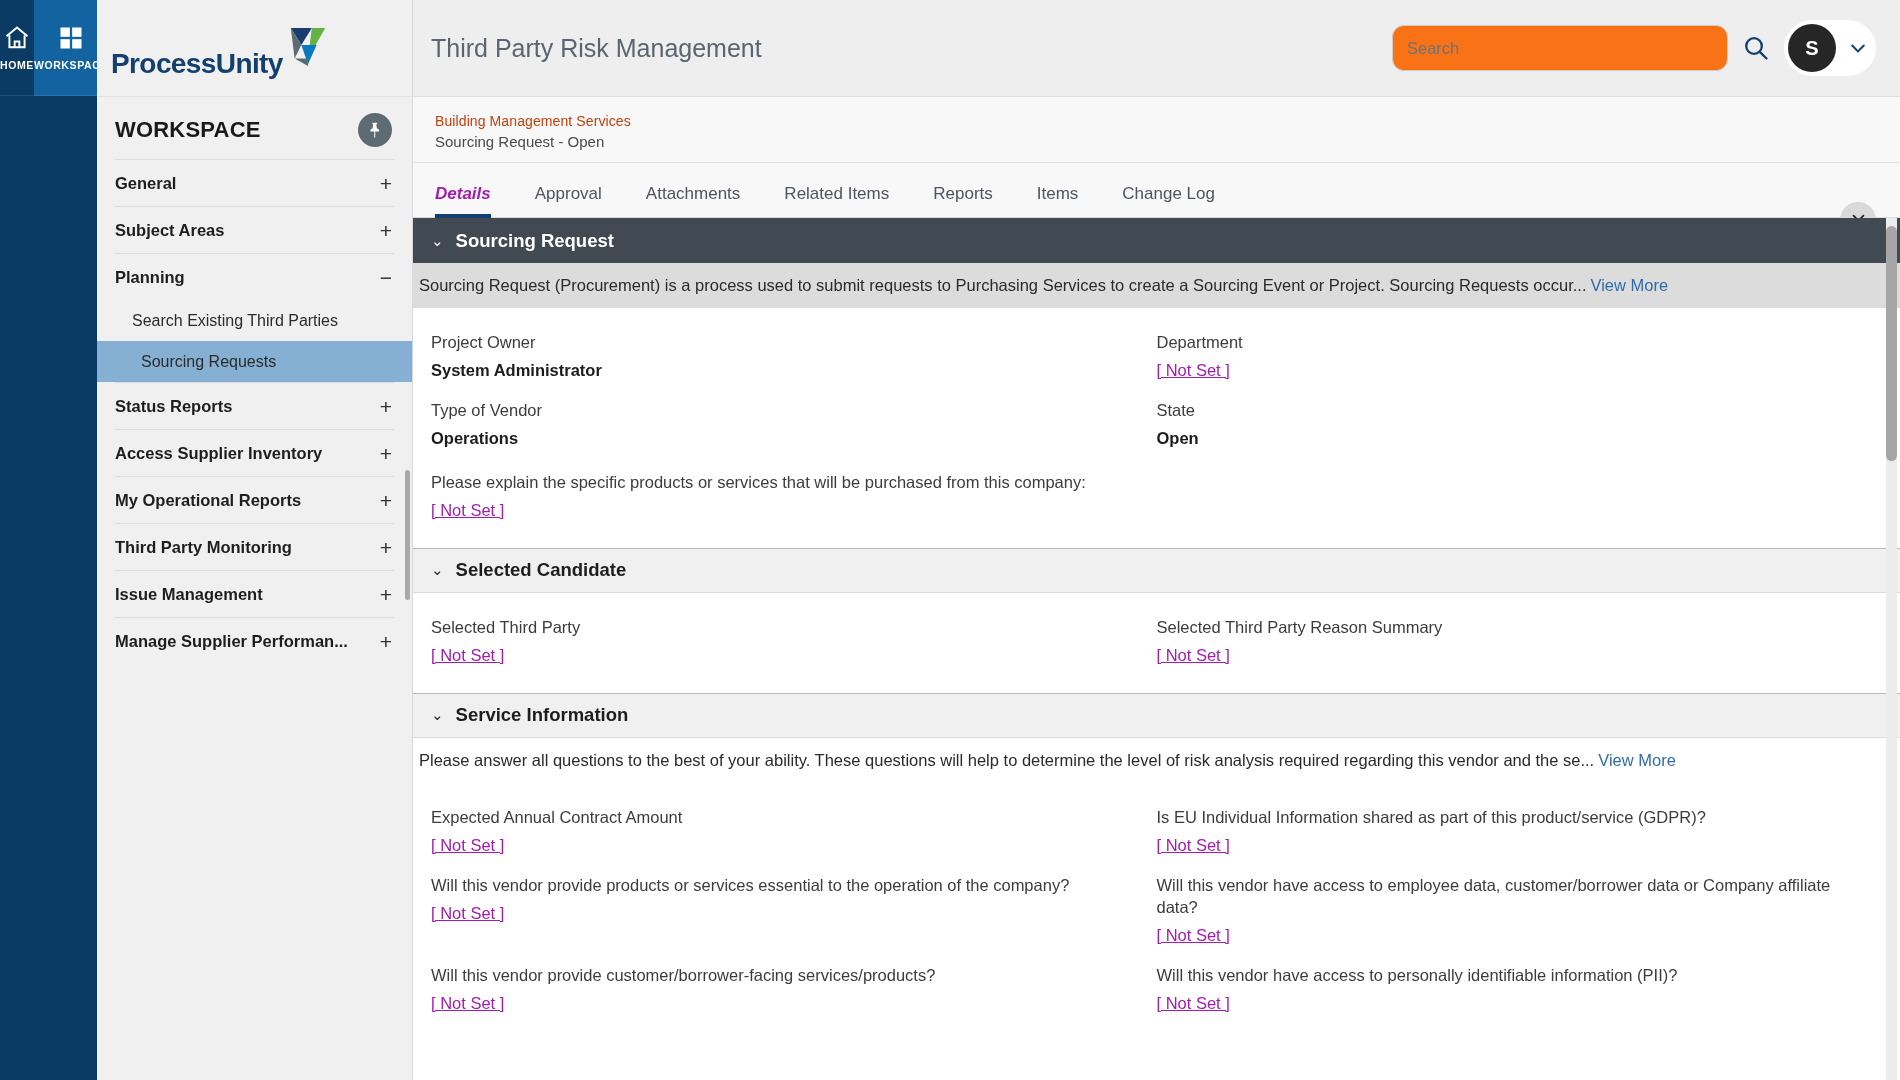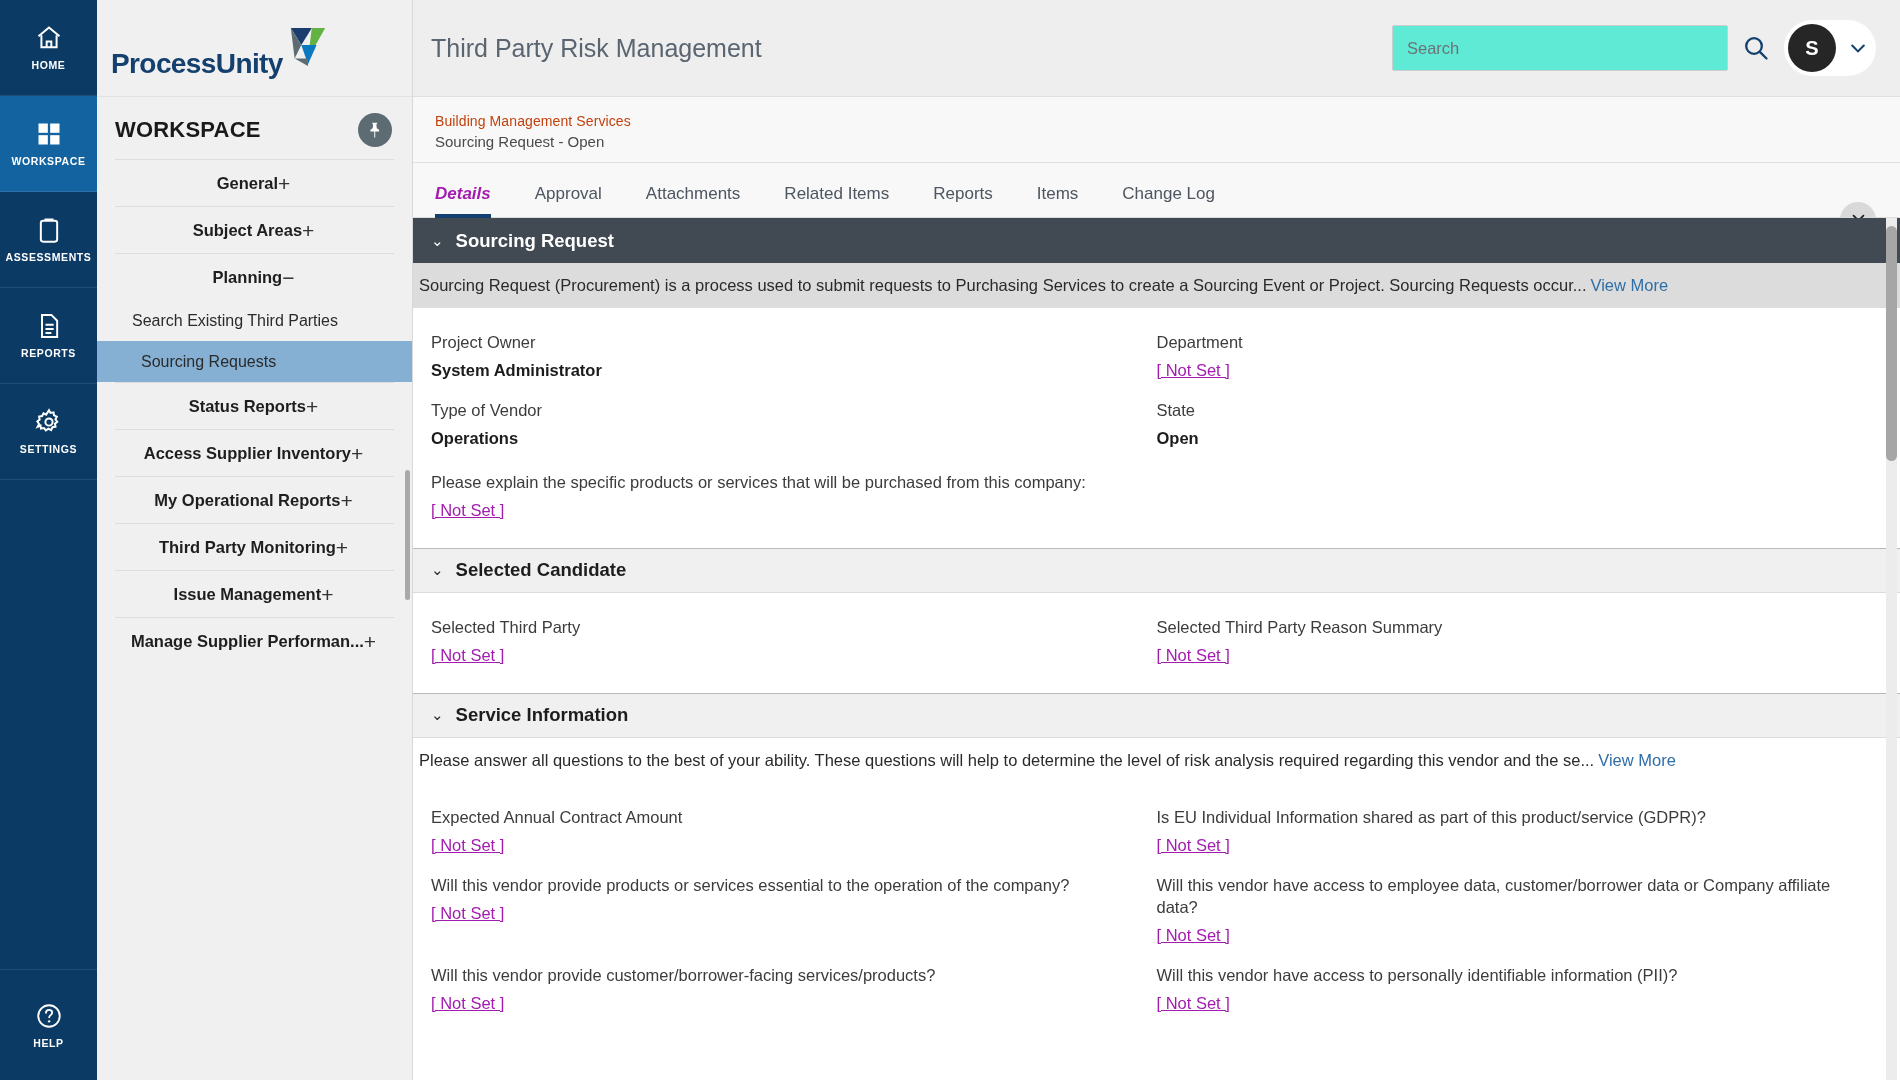--- a/index.html
+++ b/index.html
@@ -9,21 +9,21 @@
     font-family: "Liberation Sans", sans-serif;
     background: #ffffff;
     overflow: hidden;
   }
   .app { display: flex; width: 1900px; height: 1080px; }
 
   
   .rail {
     width: 97px; min-width: 97px; height: 1080px;
     background: #0b3a64;
-    display: flex; flex-direction: column;
+    display: flex; flex-direction: row;
     position: relative;
   }
   .rail-item {
     height: 96px;
     display: flex; flex-direction: column;
     align-items: center; justify-content: center;
     color: #ffffff; cursor: pointer;
     border-bottom: 1px solid rgba(255,255,255,0.10);
     gap: 7px;
   }
@@ -62,21 +62,21 @@
     padding: 16px 20px 12px 18px;
   }
   .ws-title { font-size: 22px; font-weight: bold; color: #1a1a1a; letter-spacing: .2px; }
   .pin-btn {
     width: 34px; height: 34px; border-radius: 50%;
     background: #5d6b73; display: flex; align-items: center; justify-content: center;
     cursor: pointer;
   }
   .nav-list { padding: 0 18px; }
   .nav-row {
-    display: flex; align-items: center; justify-content: center;
+    display: flex; align-items: center; justify-content: space-between;
     height: 47px; border-top: 1px solid #dddddd;
     font-size: 16.5px; font-weight: bold; color: #1e1e1e;
     cursor: pointer;
   }
   .nav-row:first-child { border-top: 1px solid #dddddd; }
   .nav-toggle { font-size: 21px; color: #333; font-weight: 400; line-height: 1; padding-right: 2px; }
 
   .subnav { margin: 0 -18px; }
   .sub-row {
     height: 41px; display: flex; align-items: center;
@@ -91,22 +91,22 @@
   
   .main { flex: 1 1 auto; display: flex; flex-direction: column; height: 1080px; min-width: 0; }
 
   .topbar {
     height: 97px; background: #eeeeee; border-bottom: 1px solid #e0e0e0;
     display: flex; align-items: center; padding: 0 24px 0 18px; gap: 12px;
   }
   .app-title { font-size: 25px; color: #5a6570; flex: 1 1 auto; }
   .search-wrap { display: flex; align-items: center; gap: 14px; }
   .search-box {
-    width: 336px; height: 46px; background: #5eead4;
-    border: 1px solid #cccccc; border-radius: 2px;
+    width: 336px; height: 46px; background: #f97316;
+    border: 1px solid #cccccc; border-radius: 12px;
     display: flex; align-items: center; padding: 0 14px;
   }
   .search-box input {
     border: none; outline: none; width: 100%;
     font-family: "Liberation Sans", sans-serif; font-size: 16.5px; color: #444;
     background: transparent;
   }
   .search-box input::placeholder { color: #6e7278; }
   .search-ico { width: 28px; height: 28px; cursor: pointer; }
   .avatar-pill {

